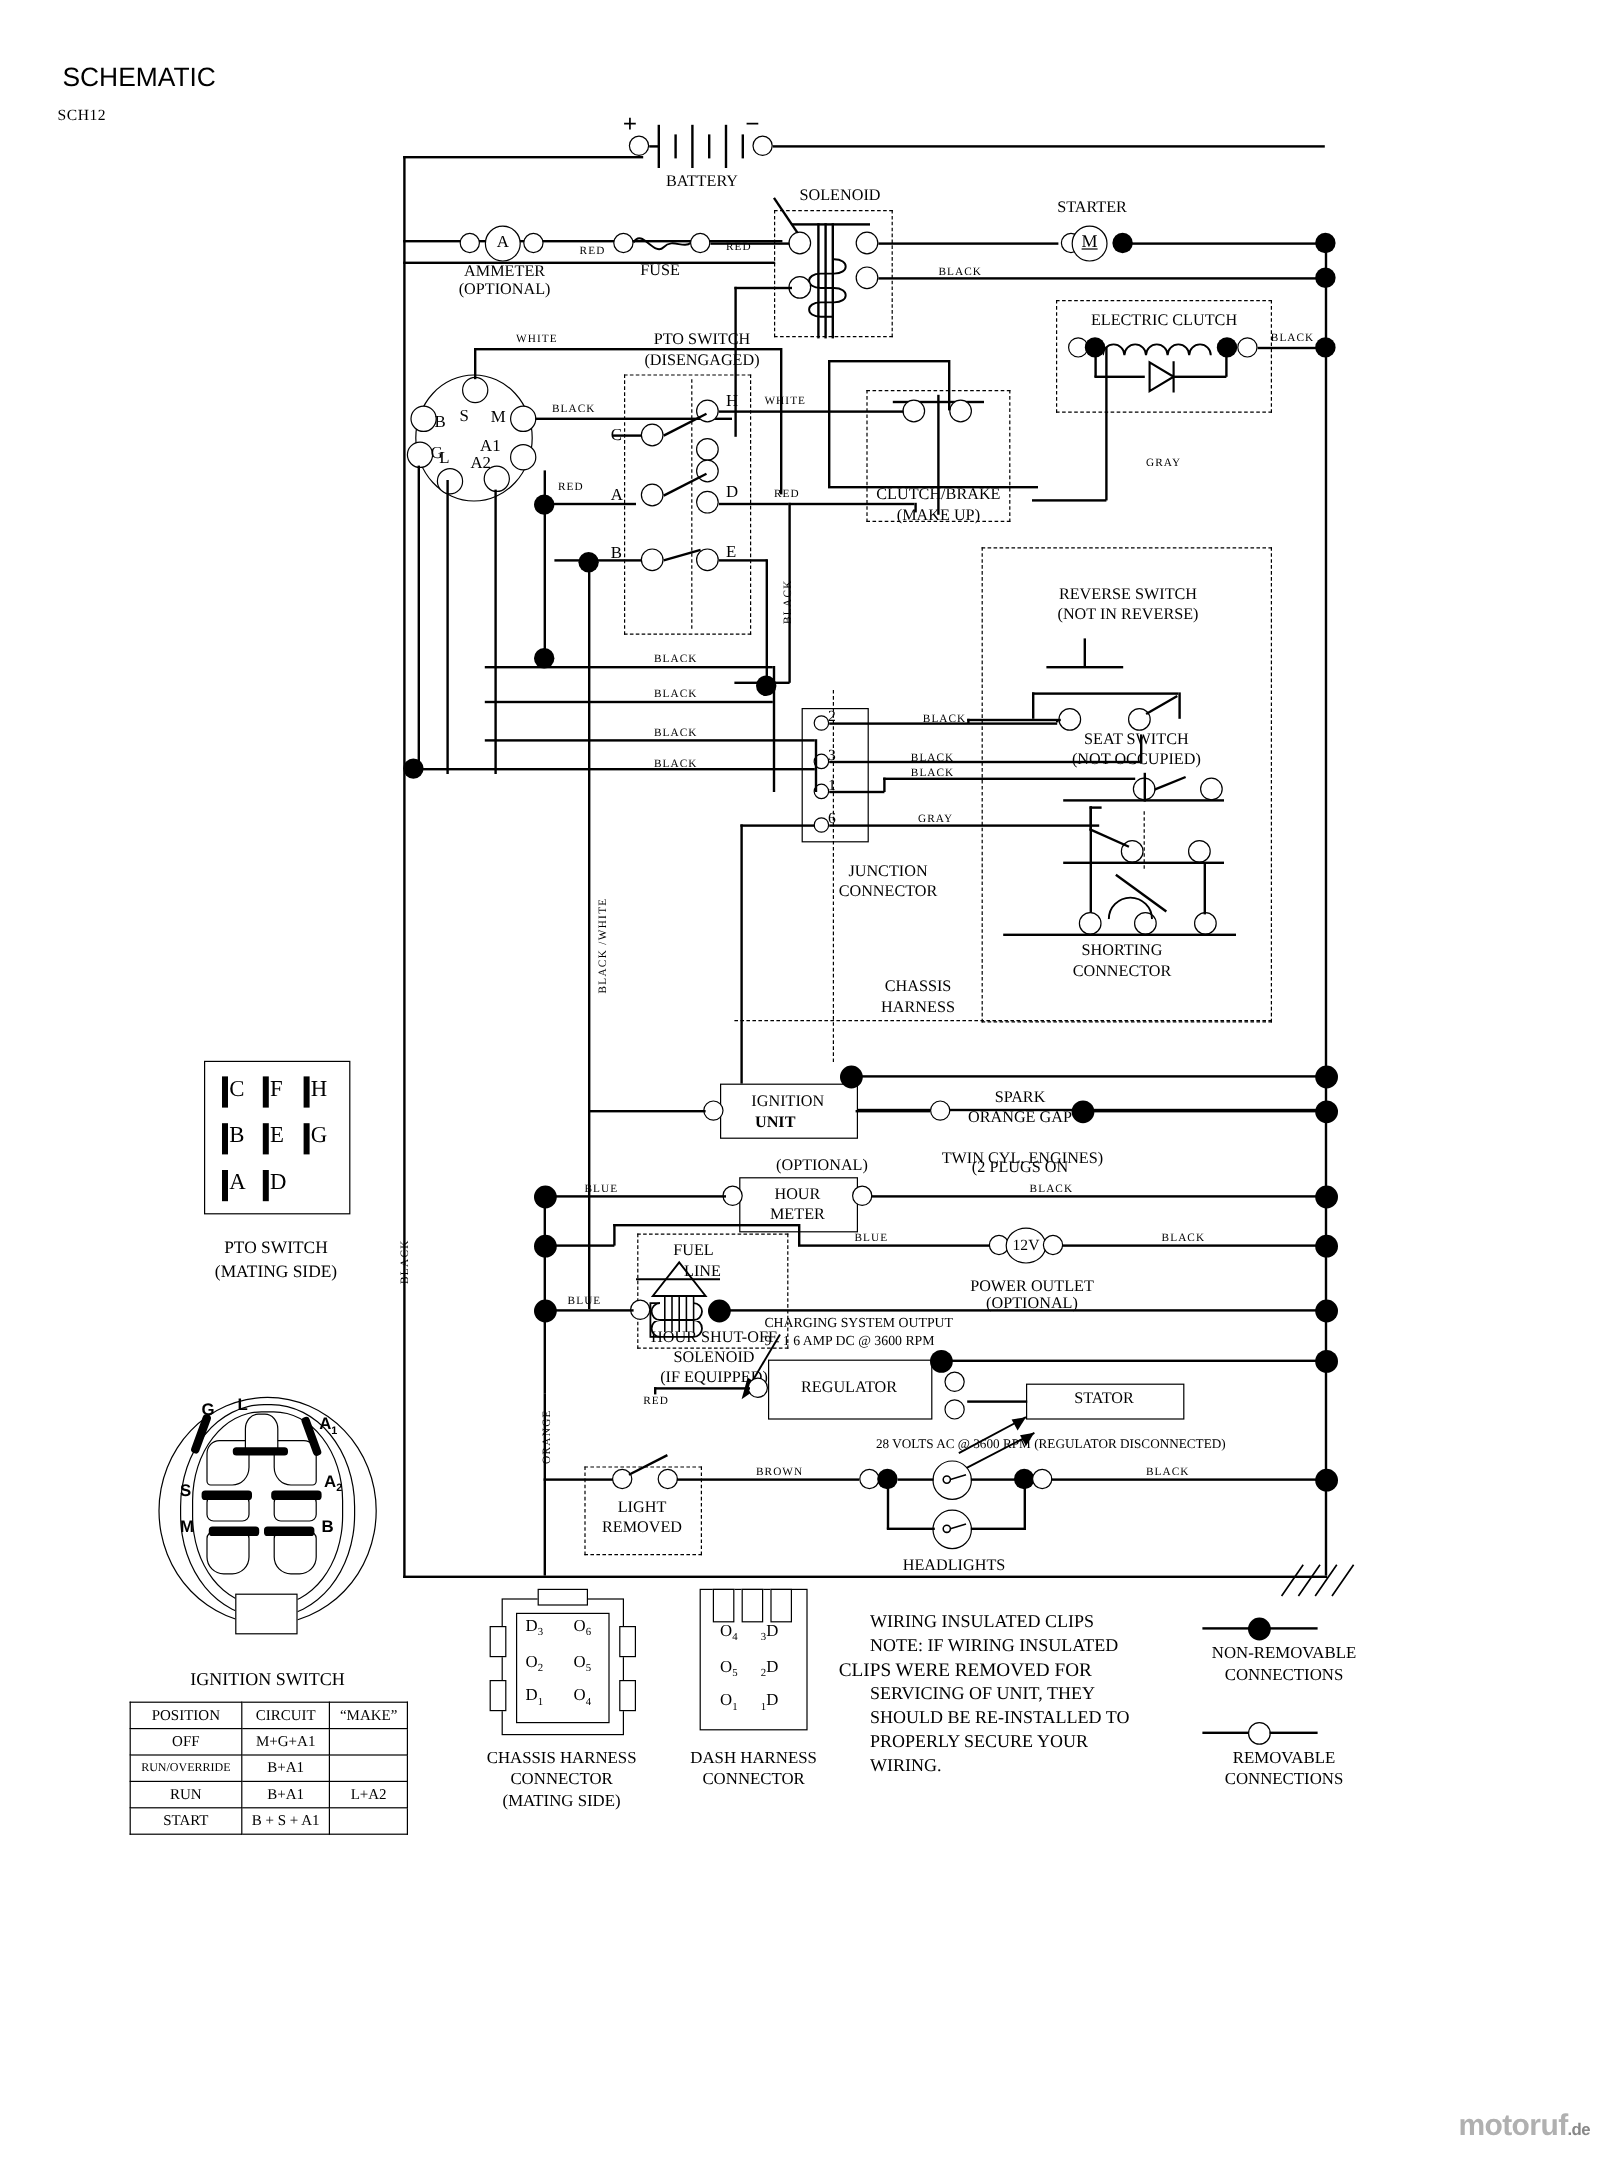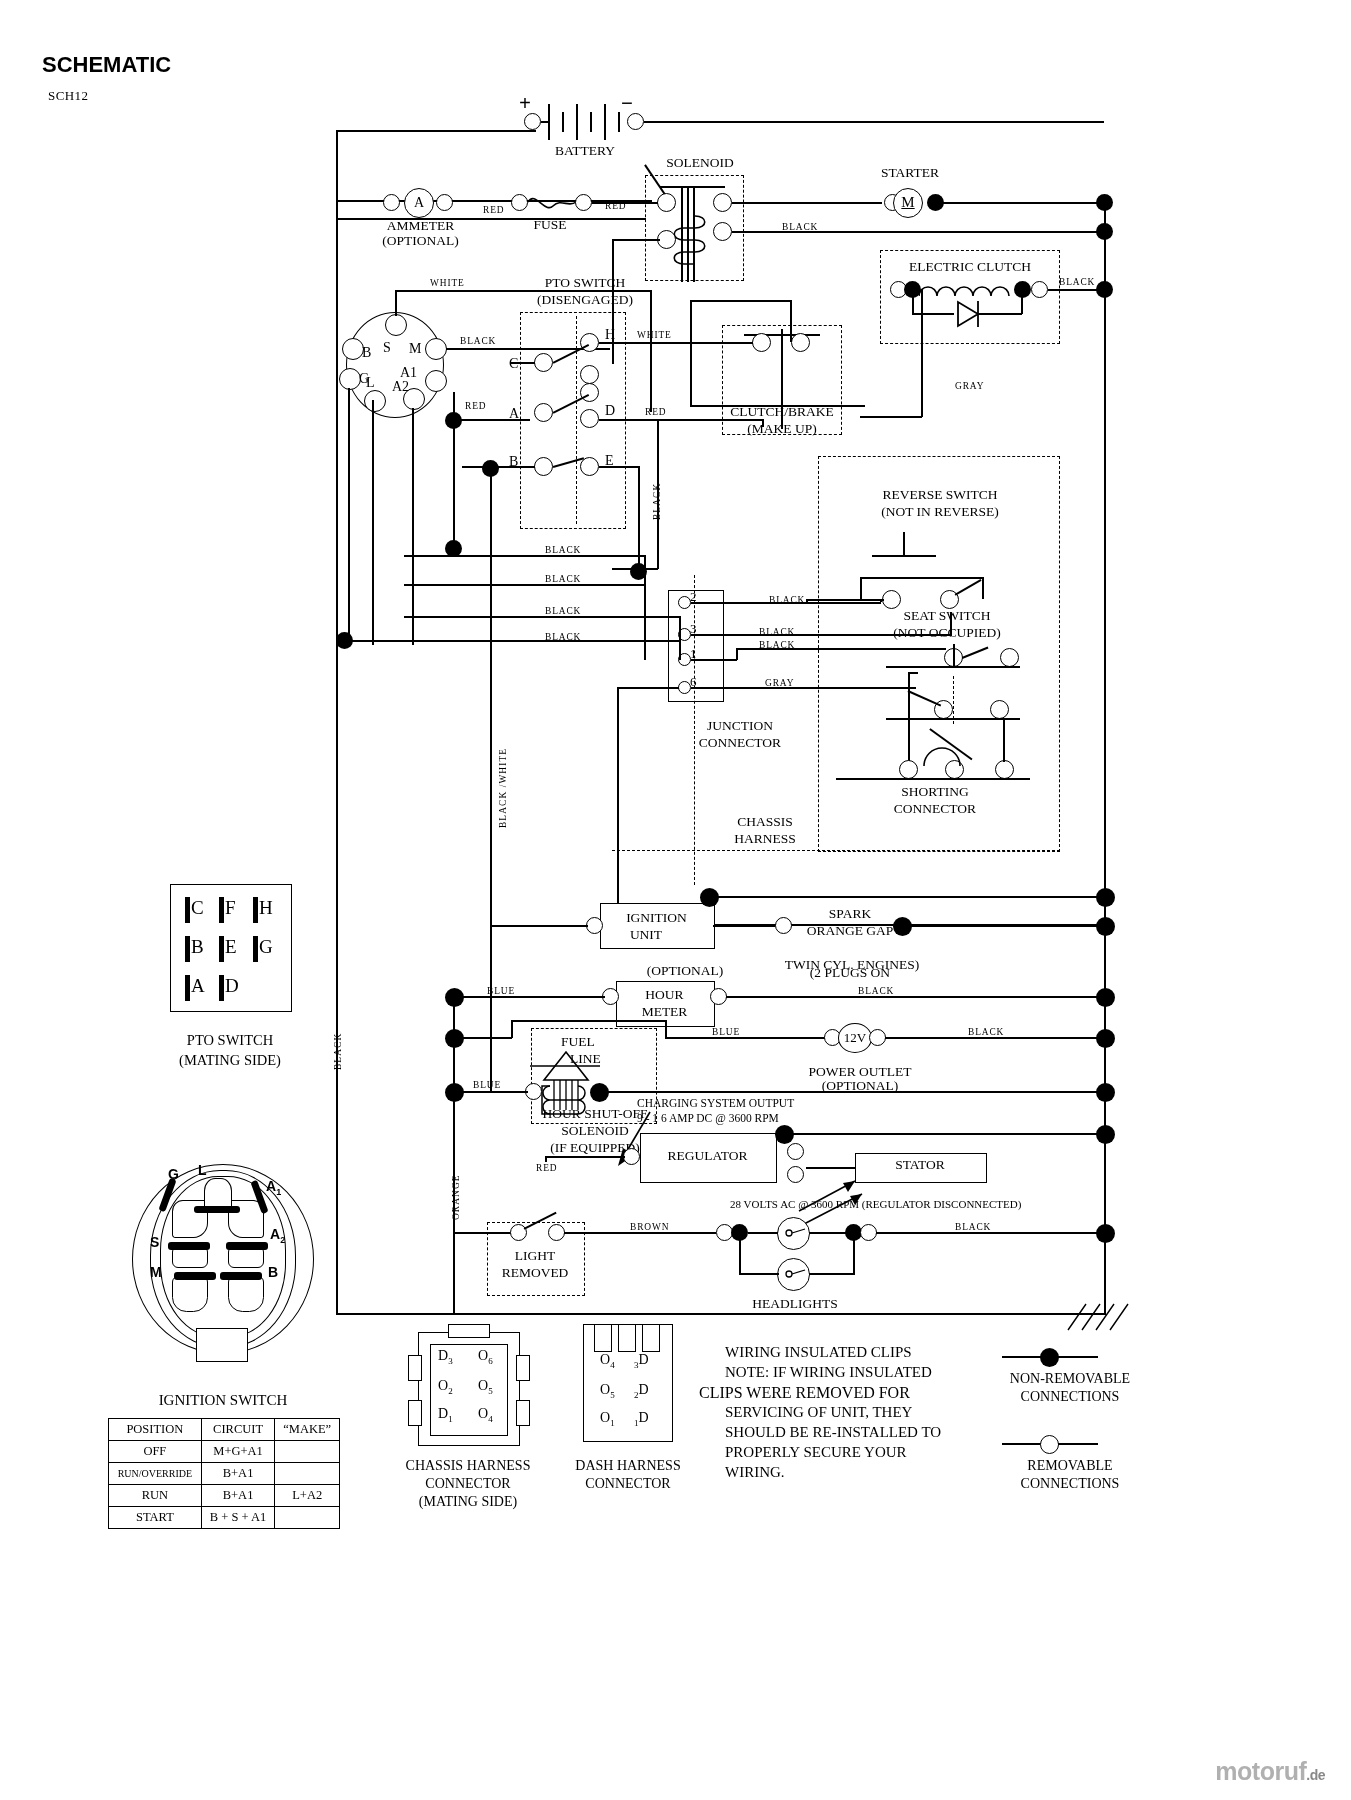--- a/index.html
+++ b/index.html
@@ -4,22 +4,22 @@
 <style>
   html,body{margin:0;padding:0;background:#fff;}
   body{width:1351px;height:1800px;position:relative;
        font-family:"Liberation Serif",serif;color:#000;overflow:hidden;}
   .page{position:absolute;inset:0;}
 
   
   #title{position:absolute;left:42px;top:14px;width:1300px;
          font-family:"Liberation Sans",sans-serif;font-weight:bold;
          font-size:26.5px;letter-spacing:-0.3px;white-space:nowrap;}
-  #subtitle{position:absolute;left:42px;top:52px;
-            font-family:"Liberation Sans",sans-serif;font-weight:bold;
+  #subtitle{position:absolute;left:52px;top:52px;
+            font-family:"Liberation Sans",sans-serif;font-weight:normal;
             font-size:22px;}
   #sch{position:absolute;left:48px;top:88px;font-size:13px;
        font-family:"Liberation Serif",serif;letter-spacing:.4px;}
 
   
   .ln{position:absolute;background:#000;}          
   .h{height:1.6px;}
   .v{width:1.6px;}
   .dash{position:absolute;border:1.7px dashed #000;background:transparent;}
   .box{position:absolute;border:1.5px solid #000;background:#fff;}
@@ -344,21 +344,21 @@
   <div class="dot" style="left:336px;top:632px;width:17px;height:17px;"></div>
   <div class="ln v" style="left:644px;top:555px;height:105px;"></div>
   <div class="ln v" style="left:679px;top:616px;height:44px;"></div>
 
   <div class="dash" style="left:612px;top:575px;width:448px;height:275px;border-top:none;border-left:none;border-right:none;"></div>
   <div class="lbl" style="left:700px;top:814px;width:130px;">CHASSIS</div>
   <div class="lbl" style="left:700px;top:831px;width:130px;">HARNESS</div>
 
   <div class="box" style="left:600px;top:903px;width:113px;height:44px;"></div>
   <div class="lbl" style="left:600px;top:910px;width:113px;">IGNITION</div>
-  <div class="lbl" style="left:600px;top:927px;width:92px;">UNIT</div>
+  <div class="lbl" style="left:600px;top:927px;width:92px;font-weight:bold;">UNIT</div>
   <div class="term" style="left:586px;top:917px;width:17px;height:17px;"></div>
   <div class="ln h" style="left:490px;top:925px;width:98px;"></div>
   <div class="dot" style="left:700px;top:888px;width:19px;height:19px;"></div>
   <div class="ln h" style="left:716px;top:896px;width:388px;"></div>
   <div class="dot" style="left:1096px;top:888px;width:19px;height:19px;"></div>
   <div class="ln h" style="left:713px;top:925px;width:62px;"></div>
   <div class="term" style="left:775px;top:917px;width:17px;height:17px;"></div>
   <div class="lbl" style="left:760px;top:906px;width:180px;">SPARK</div>
   <div class="lbl" style="left:760px;top:923px;width:180px;">ORANGE GAP</div>
   <div class="lbl" style="left:760px;top:965px;width:180px;">(2 PLUGS ON</div>

